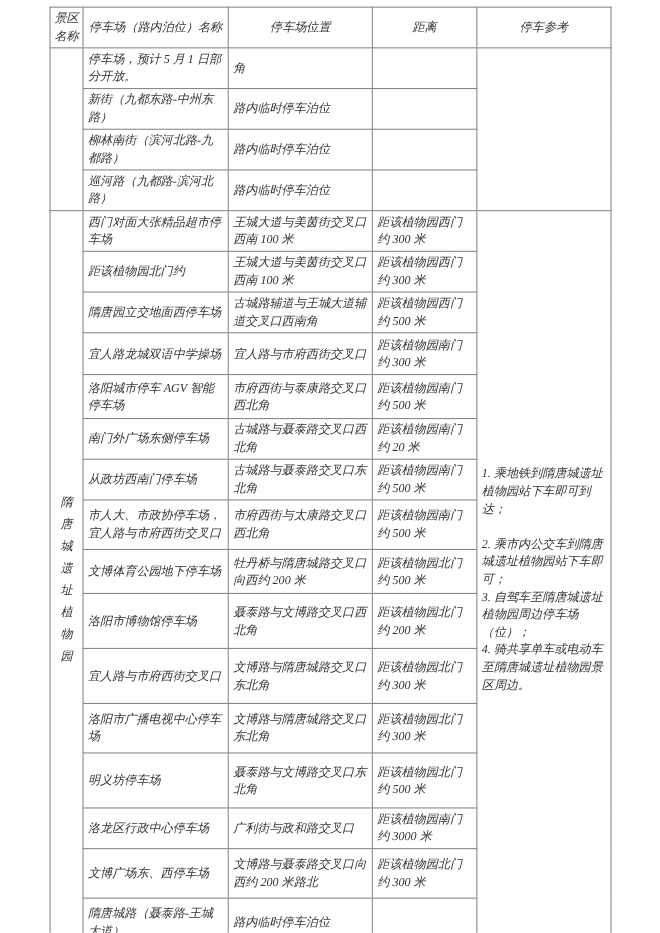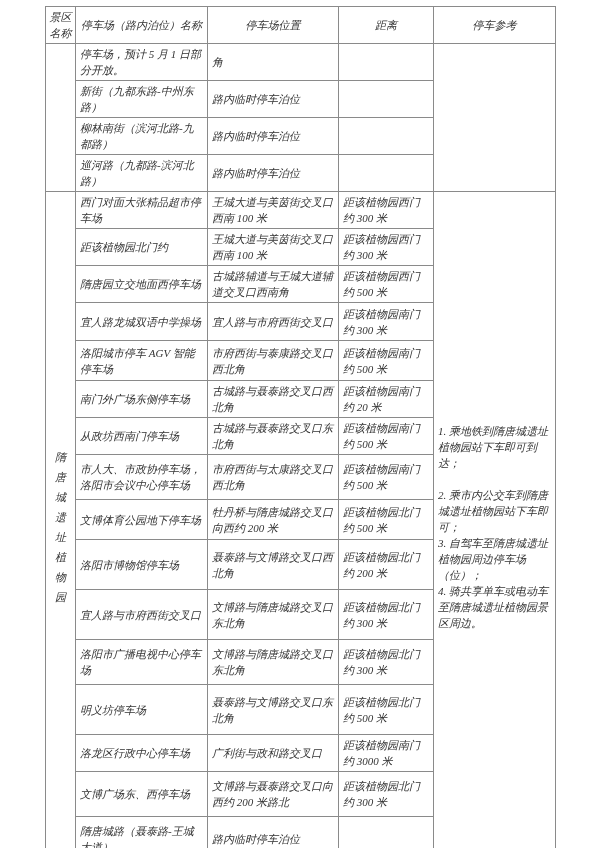--- a/index.html
+++ b/index.html
@@ -140,21 +140,21 @@
       <td>南门外广场东侧停车场</td>
       <td>古城路与聂泰路交叉口西北角</td>
       <td class="distance-cell">距该植物园南门约 20 米</td>
     </tr>
     <tr style="height:35px">
       <td>从政坊西南门停车场</td>
       <td>古城路与聂泰路交叉口东北角</td>
       <td class="distance-cell">距该植物园南门约 500 米</td>
     </tr>
     <tr style="height:45px">
-      <td>市人大、市政协停车场，洛阳市会议中心停车场</td>
+      <td>市人大、市政协停车场，宜人路与市府西街交叉口</td>
       <td>市府西街与太康路交叉口西北角</td>
       <td class="distance-cell">距该植物园南门约 500 米</td>
     </tr>
     <tr style="height:40px">
       <td>文博体育公园地下停车场</td>
       <td>牡丹桥与隋唐城路交叉口向西约 200 米</td>
       <td class="distance-cell">距该植物园北门约 500 米</td>
     </tr>
     <tr style="height:50px">
       <td>洛阳市博物馆停车场</td>

